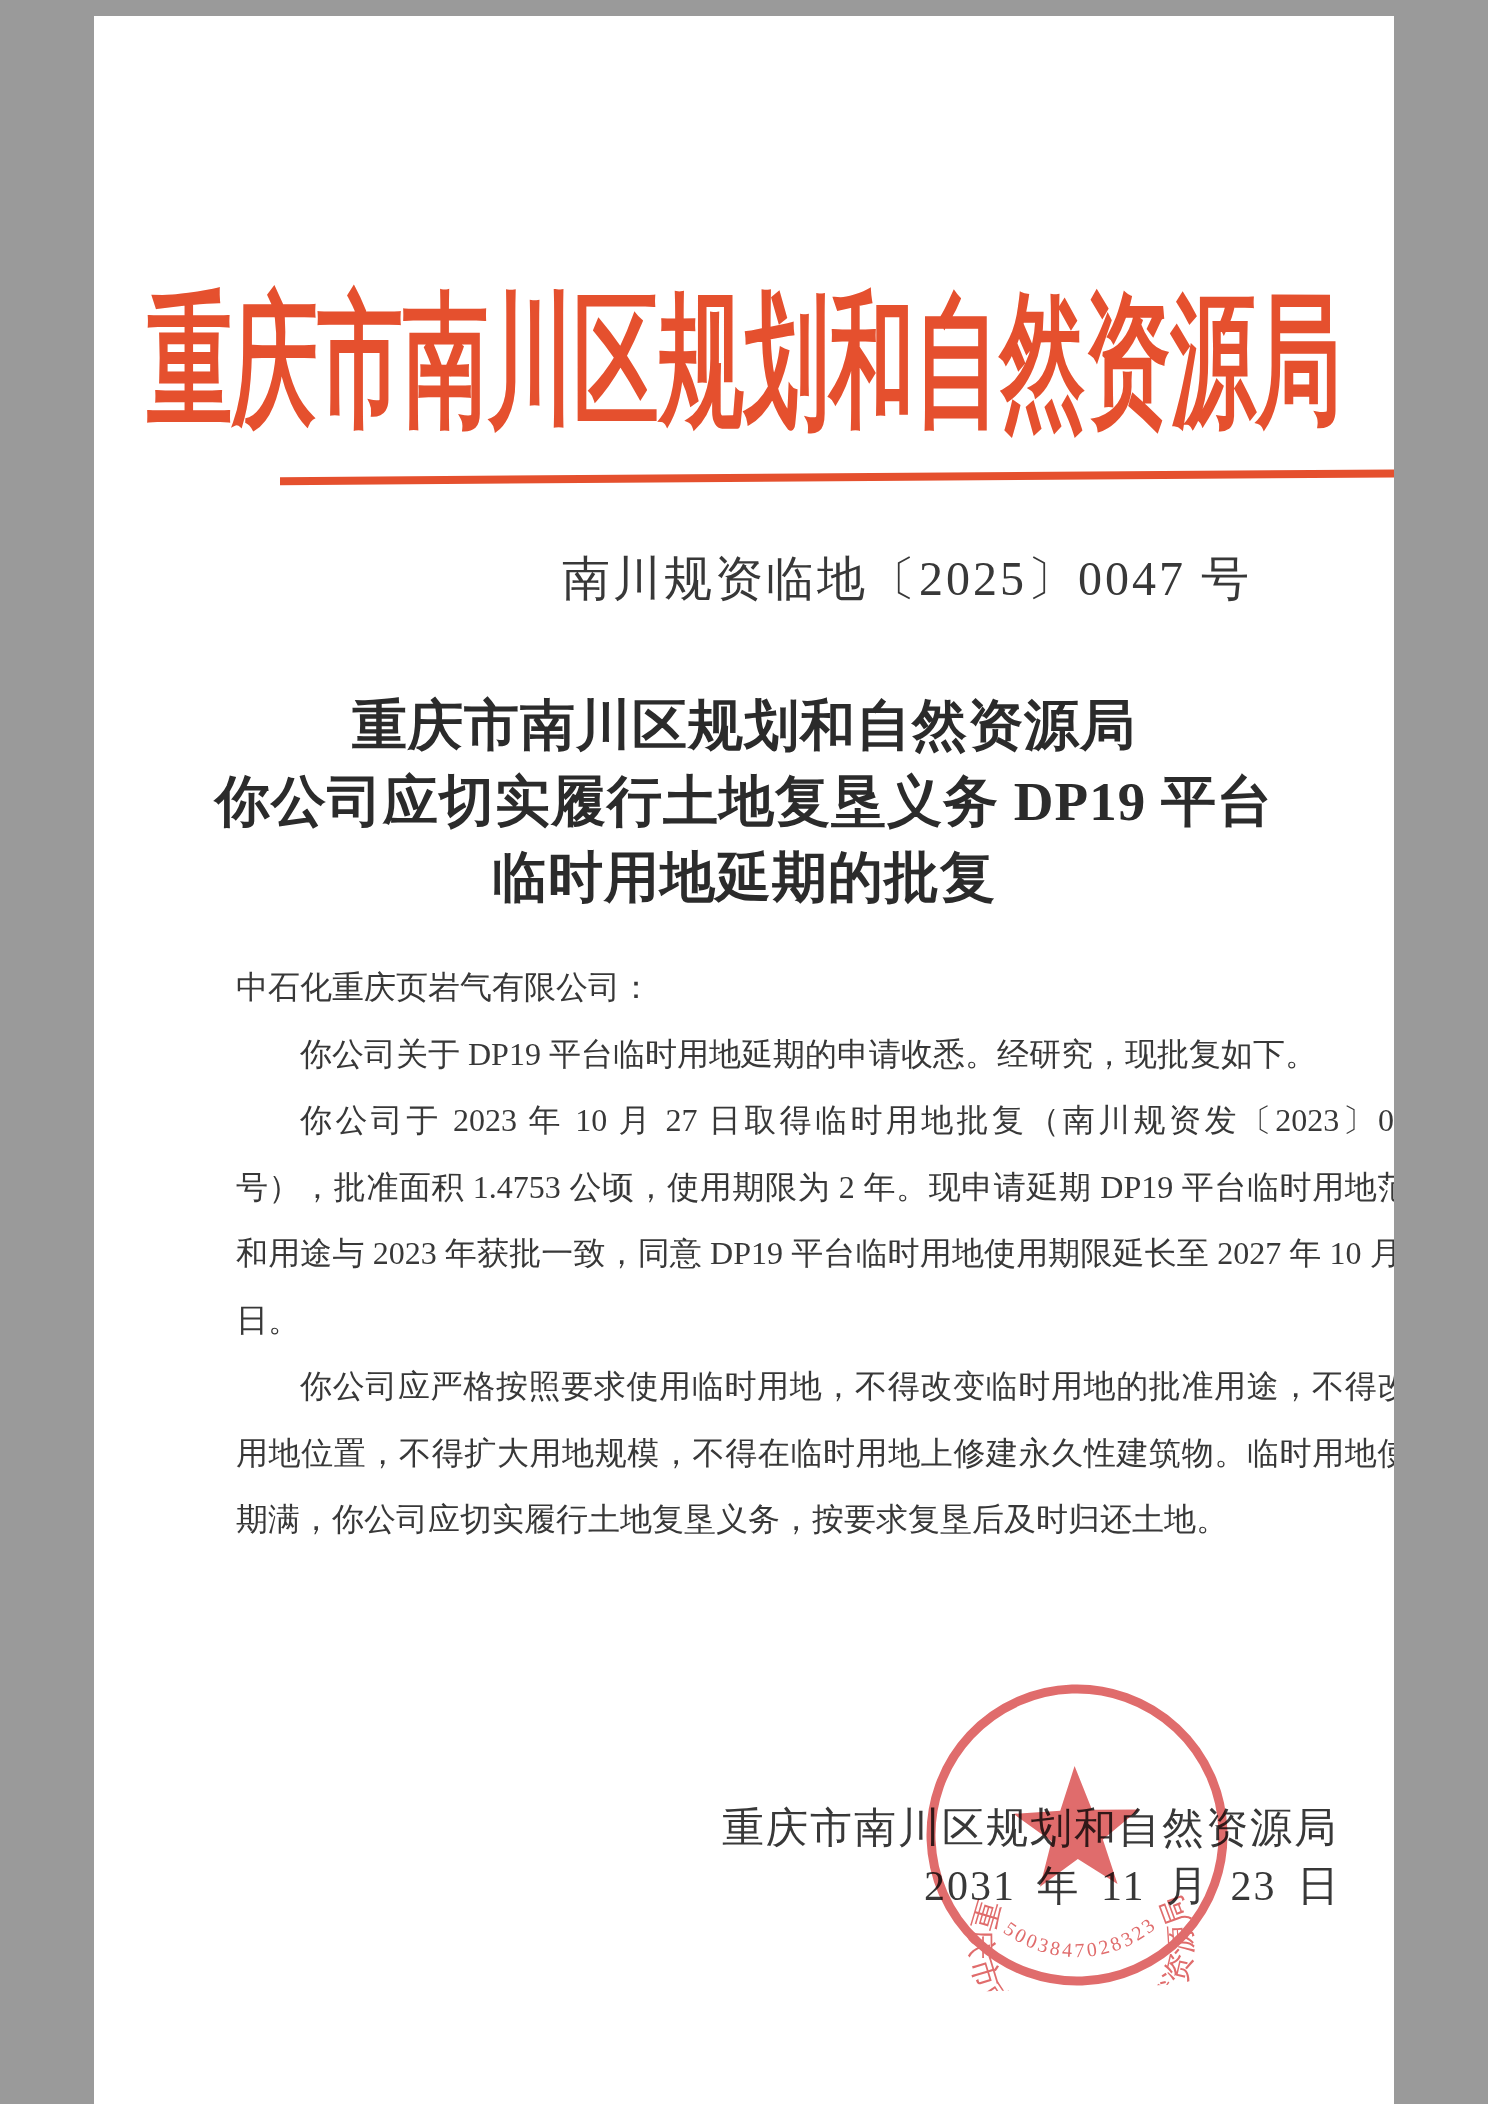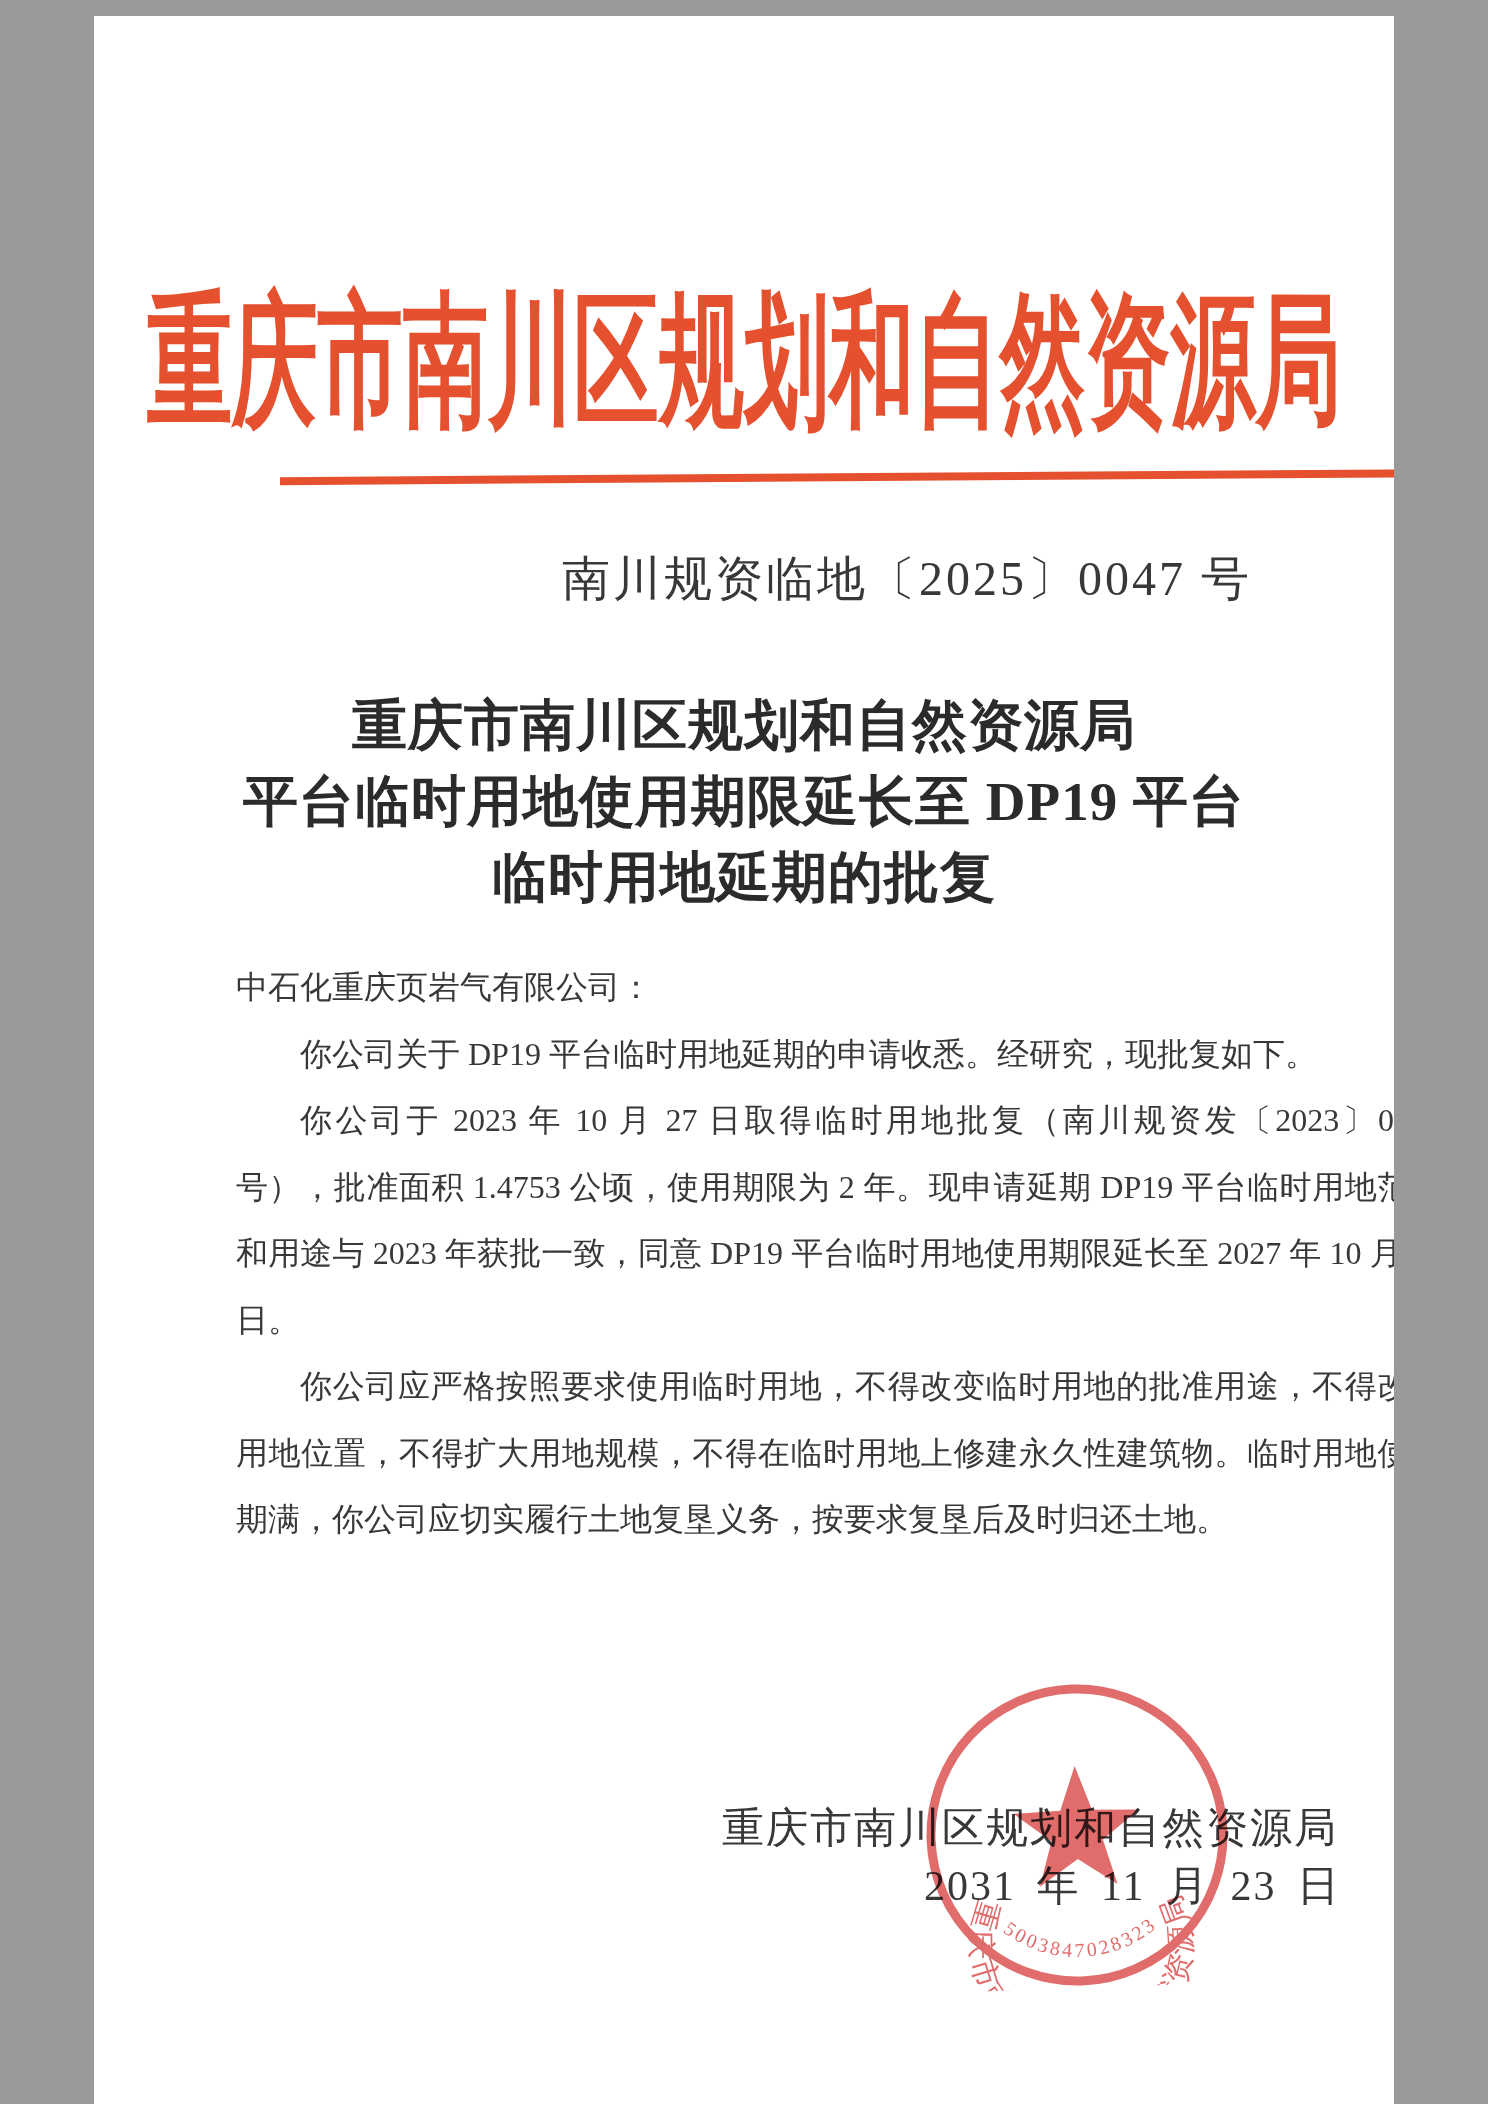--- a/index.html
+++ b/index.html
@@ -86,21 +86,21 @@
   <div class="letterhead">
     <span class="agency">重庆市南川区规划和自然资源局</span>
   </div>
 
   <div class="red-rule"></div>
 
   <div class="doc-number">南川规资临地〔2025〕0047 号</div>
 
   <div class="title">
     <div>重庆市南川区规划和自然资源局</div>
-    <div>平台临时用地使用期限延长至 DP19 平台</div>
+    <div>你公司应切实履行土地复垦义务 DP19 平台</div>
     <div>临时用地延期的批复</div>
   </div>
 
   <div class="body-text">
     <p>中石化重庆页岩气有限公司：</p>
     <p class="indent">你公司关于 DP19 平台临时用地延期的申请收悉。经研究，现批复如下。</p>
     <p class="indent">你公司于 2023 年 10 月 27 日取得临时用地批复（南川规资发〔2023〕0032 号），批准面积 1.4753 公顷，使用期限为 2 年。现申请延期 DP19 平台临时用地范围和用途与 2023 年获批一致，同意 DP19 平台临时用地使用期限延长至 2027 年 10 月 26 日。</p>
     <p class="indent">你公司应严格按照要求使用临时用地，不得改变临时用地的批准用途，不得改变用地位置，不得扩大用地规模，不得在临时用地上修建永久性建筑物。临时用地使用期满，你公司应切实履行土地复垦义务，按要求复垦后及时归还土地。</p>
   </div>
 

